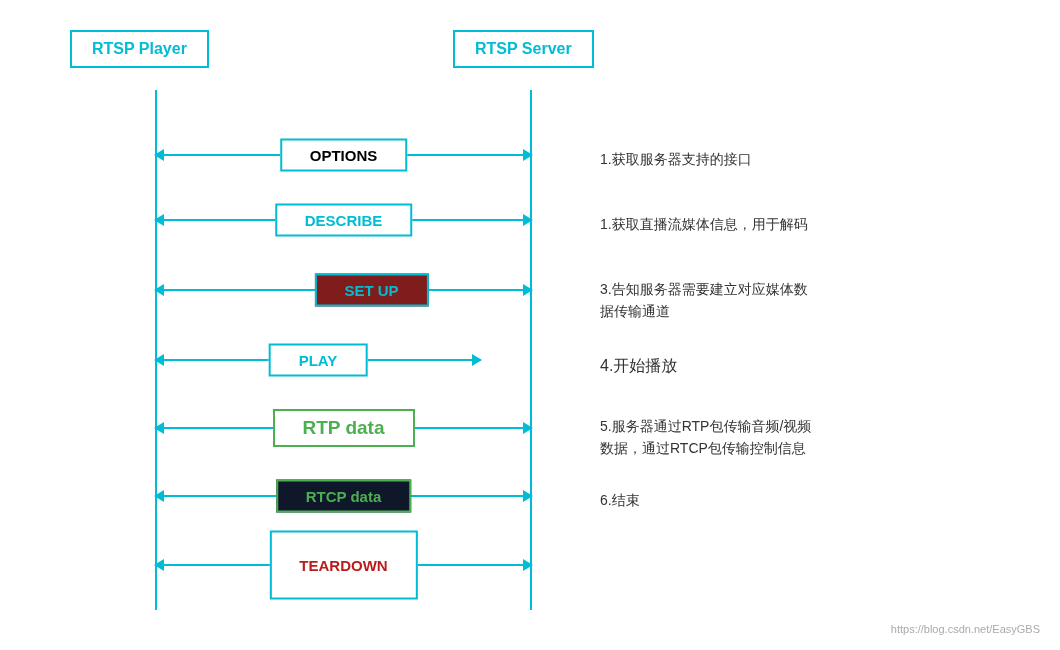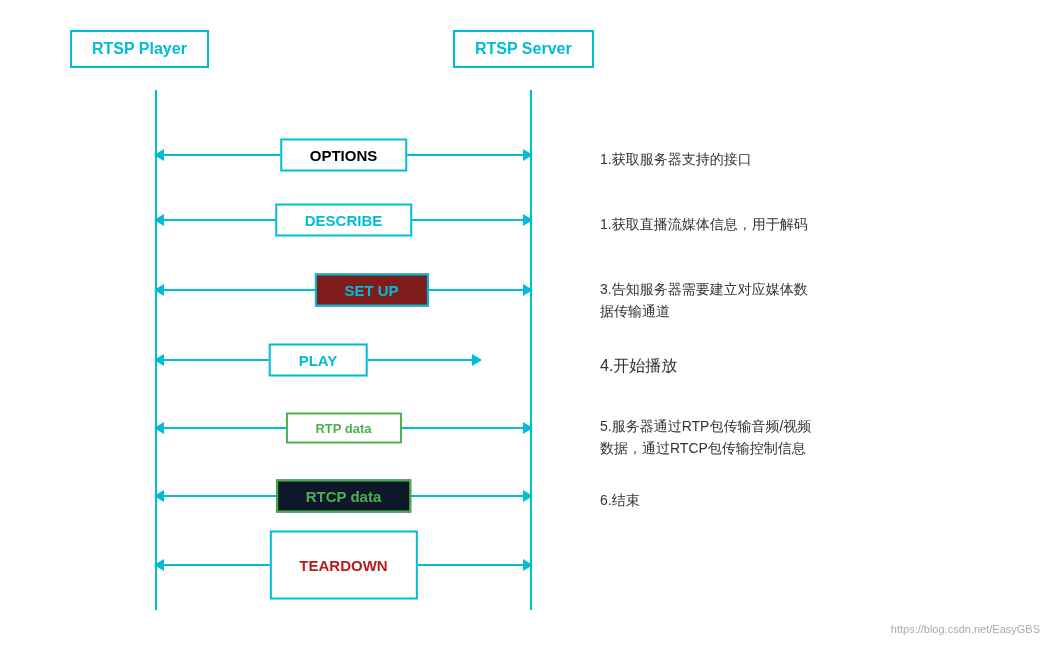--- a/index.html
+++ b/index.html
@@ -109,21 +109,21 @@
         <div style="position: absolute; right: -1px; top: -5px; width: 0px; height: 0px; border-top: 6px solid transparent; border-bottom: 6px solid transparent; border-left: 10px solid rgb(0, 188, 212);"></div>
       </div>
       <div style="position: absolute; left: 50%; top: 50%; transform: translate(-50%, -50%); border: 2px solid rgb(0, 188, 212); background: rgb(255, 255, 255); padding: 6px 28px; font-size: 15px; color: rgb(0, 188, 212); font-weight: bold; white-space: nowrap; z-index: 10;">PLAY</div>
     </div>
     <div style="position: absolute; left: 600px; top: 353px; font-size: 16px; color: rgb(51, 51, 51); line-height: 1.6; max-width: 340px; white-space: pre-line;">4.开始播放</div>
     <div style="position: absolute; left: 155px; width: 377px; height: 44px; top: 406px;">
       <div style="position: absolute; left: 0px; right: 0px; top: 50%; transform: translateY(-50%); height: 2px; background: rgb(0, 188, 212);">
         <div style="position: absolute; left: -1px; top: -5px; width: 0px; height: 0px; border-top: 6px solid transparent; border-bottom: 6px solid transparent; border-right: 10px solid rgb(0, 188, 212);"></div>
         <div style="position: absolute; right: -1px; top: -5px; width: 0px; height: 0px; border-top: 6px solid transparent; border-bottom: 6px solid transparent; border-left: 10px solid rgb(0, 188, 212);"></div>
       </div>
-      <div style="position: absolute; left: 50%; top: 50%; transform: translate(-50%, -50%); border: 2px solid rgb(76, 175, 80); background: rgb(255, 255, 255); padding: 6px 28px; font-size: 13px; color: rgb(76, 175, 80); font-weight: bold; white-space: nowrap; z-index: 10;">RTP data</div>
+      <div style="position: absolute; left: 50%; top: 50%; transform: translate(-50%, -50%); border: 2px solid rgb(76, 175, 80); background: rgb(255, 255, 255); padding: 6px 28px; font-size: 19px; color: rgb(76, 175, 80); font-weight: bold; white-space: nowrap; z-index: 10;">RTP data</div>
     </div>
     <div style="position: absolute; left: 600px; top: 415px; font-size: 14px; color: rgb(51, 51, 51); line-height: 1.6; max-width: 340px; white-space: pre-line;">5.服务器通过RTP包传输音频/视频
 数据，通过RTCP包传输控制信息</div>
     <div style="position: absolute; left: 155px; width: 377px; height: 44px; top: 474px;">
       <div style="position: absolute; left: 0px; right: 0px; top: 50%; transform: translateY(-50%); height: 2px; background: rgb(0, 188, 212);">
         <div style="position: absolute; left: -1px; top: -5px; width: 0px; height: 0px; border-top: 6px solid transparent; border-bottom: 6px solid transparent; border-right: 10px solid rgb(0, 188, 212);"></div>
         <div style="position: absolute; right: -1px; top: -5px; width: 0px; height: 0px; border-top: 6px solid transparent; border-bottom: 6px solid transparent; border-left: 10px solid rgb(0, 188, 212);"></div>
       </div>
       <div style="position: absolute; left: 50%; top: 50%; transform: translate(-50%, -50%); border: 2px solid rgb(76, 175, 80); background: #0f172a; padding: 6px 28px; font-size: 15px; color: rgb(76, 175, 80); font-weight: bold; white-space: nowrap; z-index: 10;">RTCP data</div>
     </div>

